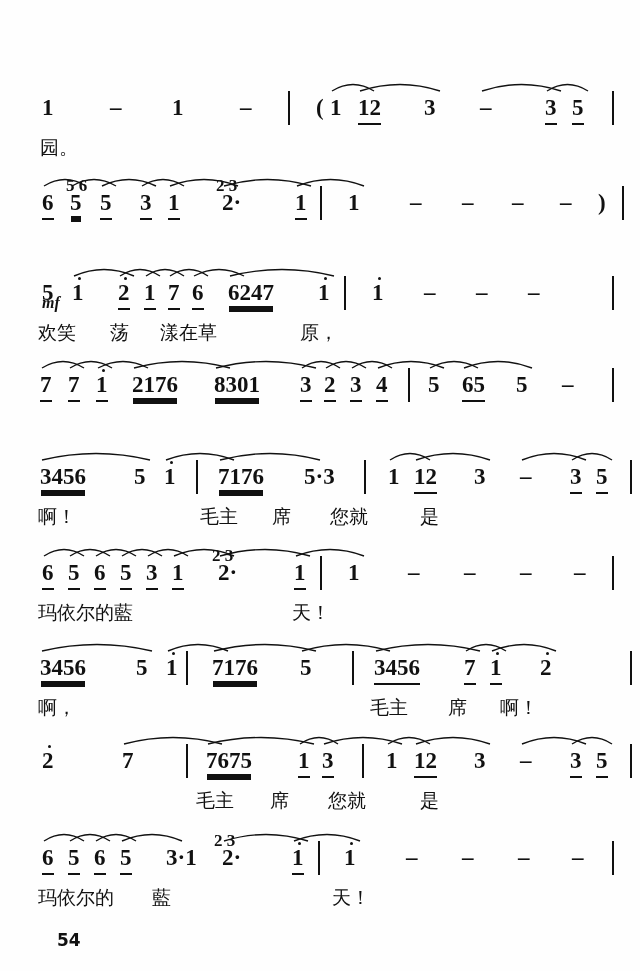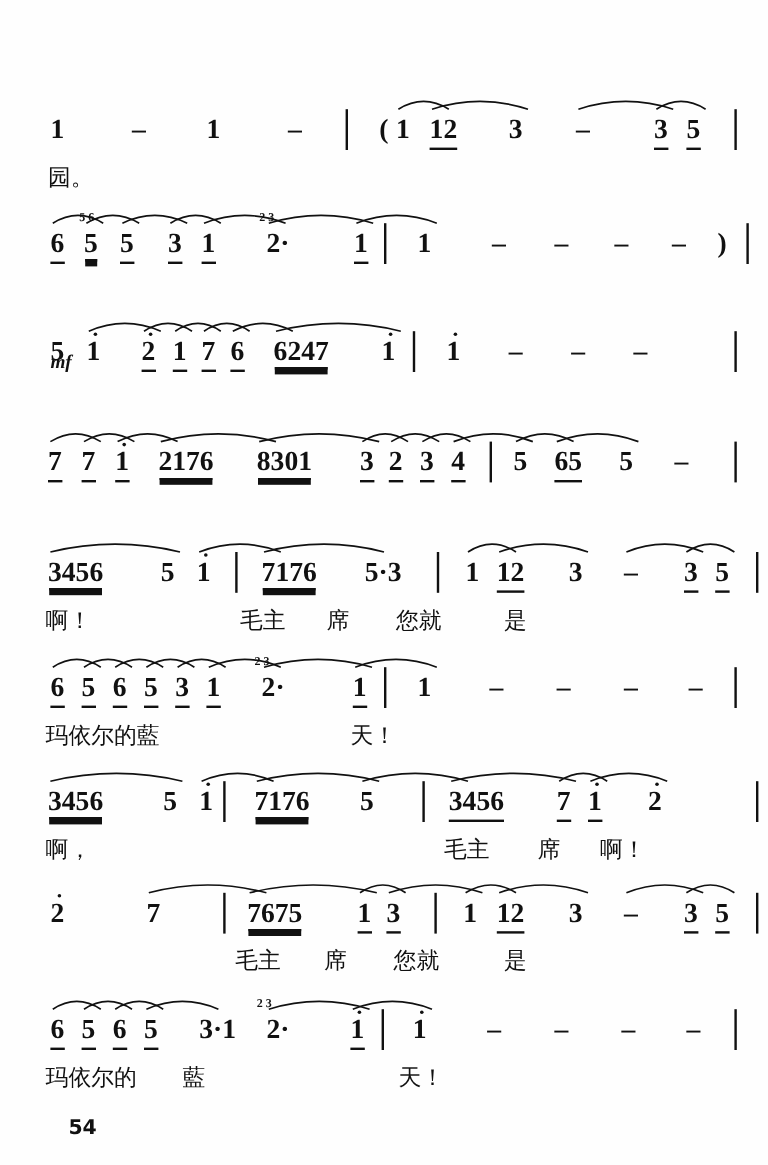--- a/index.html
+++ b/index.html
@@ -76,21 +76,21 @@
   .dyn {
     position: absolute;
     font-family: "Liberation Serif", serif;
     font-style: italic;
     font-weight: bold;
     font-size: 16px;
   }
   
   .orn {
     position: absolute;
-    font-size: 10px;
+    font-size: 17px;
     font-weight: bold;
     font-family: "Liberation Serif", serif;
   }
   
   .odot {
     position: absolute;
     width: 3px; height: 3px;
     border-radius: 50%;
     background: #111;
   }
@@ -200,20 +200,26 @@
           <span class="n" style="left: 318px;">1</span>
           <span class="odot" style="left: 324px; top: -3px;"></span>
           <span class="n" style="left: 372px;">1</span>
           <span class="odot" style="left: 378px; top: -3px;"></span>
           <span class="n" style="left: 424px;">–</span>
           <span class="n" style="left: 476px;">–</span>
           <span class="n" style="left: 528px;">–</span>
           <span class="barline" style="left: 344px;"></span>
           <span class="barline" style="left: 612px;"></span>
         </div>
+        <div class="lyrics">
+          <span class="ly" style="left: 38px;">欢笑</span>
+          <span class="ly" style="left: 110px;">荡</span>
+          <span class="ly" style="left: 160px;">漾在草</span>
+          <span class="ly" style="left: 300px;">原，</span>
+        </div>
       </div>
       <div class="system" style="top: 372px;">
         <div class="notes">
           <svg class="arcs" width="640" height="40">
             <path d="M42,-4 Q63,-17 84,-4" fill="none" stroke="#111" stroke-width="1.4"></path>
             <path d="M70,-4 Q91,-17 112,-4" fill="none" stroke="#111" stroke-width="1.4"></path>
             <path d="M98,-4 Q123,-17 148,-4" fill="none" stroke="#111" stroke-width="1.4"></path>
             <path d="M134,-4 Q182,-17 230,-4" fill="none" stroke="#111" stroke-width="1.4"></path>
             <path d="M216,-4 Q266,-17 316,-4" fill="none" stroke="#111" stroke-width="1.4"></path>
             <path d="M302,-4 Q321,-17 340,-4" fill="none" stroke="#111" stroke-width="1.4"></path>

